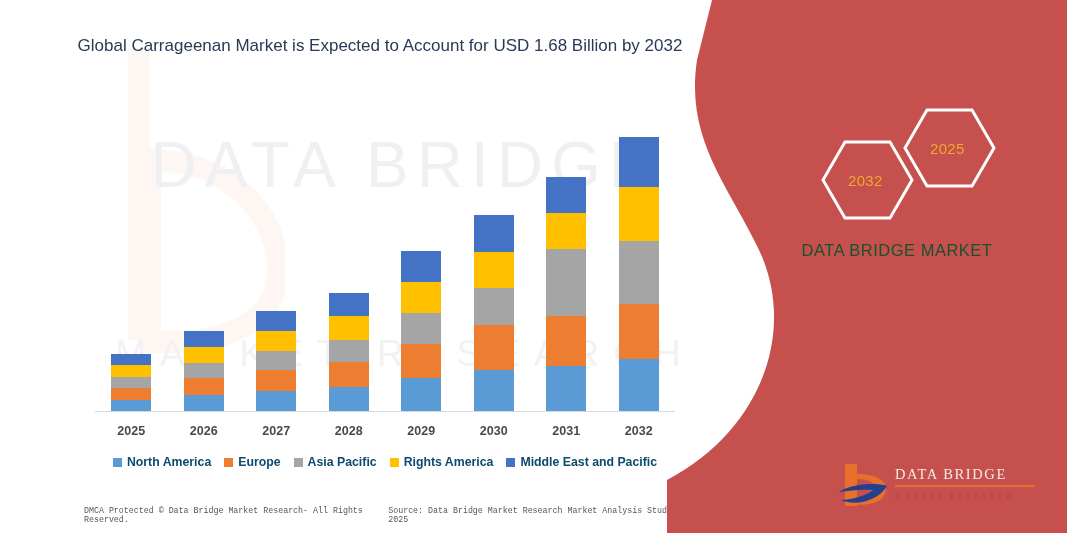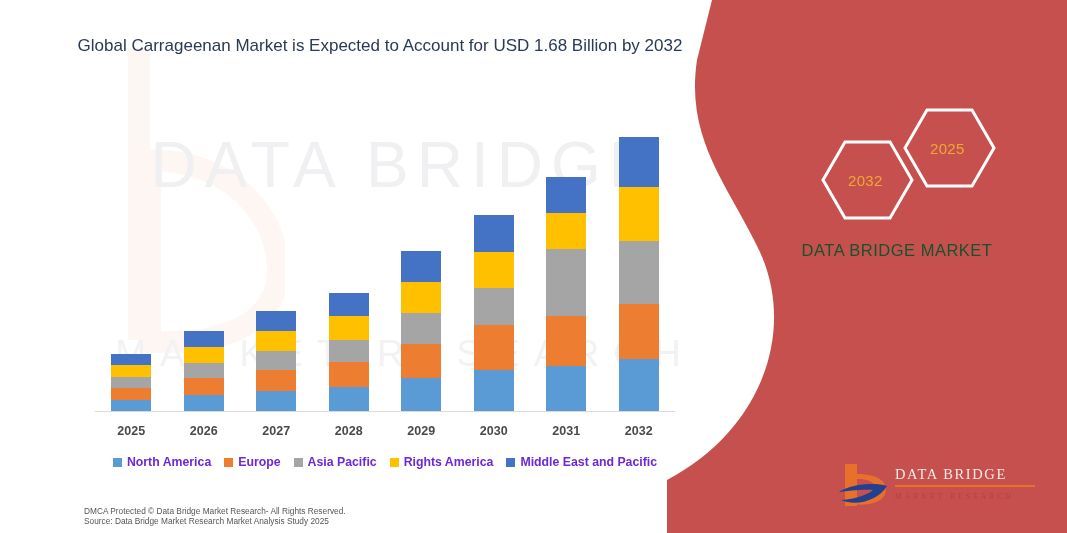--- a/index.html
+++ b/index.html
@@ -89,28 +89,27 @@
     font-size: 12.5px; font-weight: bold;
   }
 
   #legend {
     position: absolute; left: 95px; top: 455px; width: 580px;
     display: flex; justify-content: center; align-items: center;
     gap: 13px; z-index: 1;
   }
   .lg-item { display: flex; align-items: center; gap: 5px; }
   .lg-sw { width: 9px; height: 9px; }
-  .lg-lb { font-size: 12.3px; color: #6d28d9; font-weight: bold; white-space: nowrap; }
+  .lg-lb { font-size: 12.3px; color: #0c4a6e; font-weight: bold; white-space: nowrap; }
 
   #footer {
     position: absolute; left: 84px; top: 506px; width: 590px;
     display: flex; justify-content: space-between;
-    font-family: Liberation Sans, sans-serif; font-size: 8.3px; color: #555;
+    font-family: Liberation Mono, monospace; font-size: 8.3px; color: #555;
     z-index: 1;
-    flex-direction: column;
   }
 </style>
 </head>
 <body>
 
 <div id="page">
 
   <svg id="wm-b" viewBox="0 0 175 330">
     <path d="M18 8 L40 8 L40 300 L18 300 Z" fill="#fdf1ec"></path>
     <path d="M40 120 C 120 120, 168 175, 168 230 C 168 280, 120 302, 60 302 L40 302 Z" fill="none" stroke="#fdf0ea" stroke-width="22"></path>

